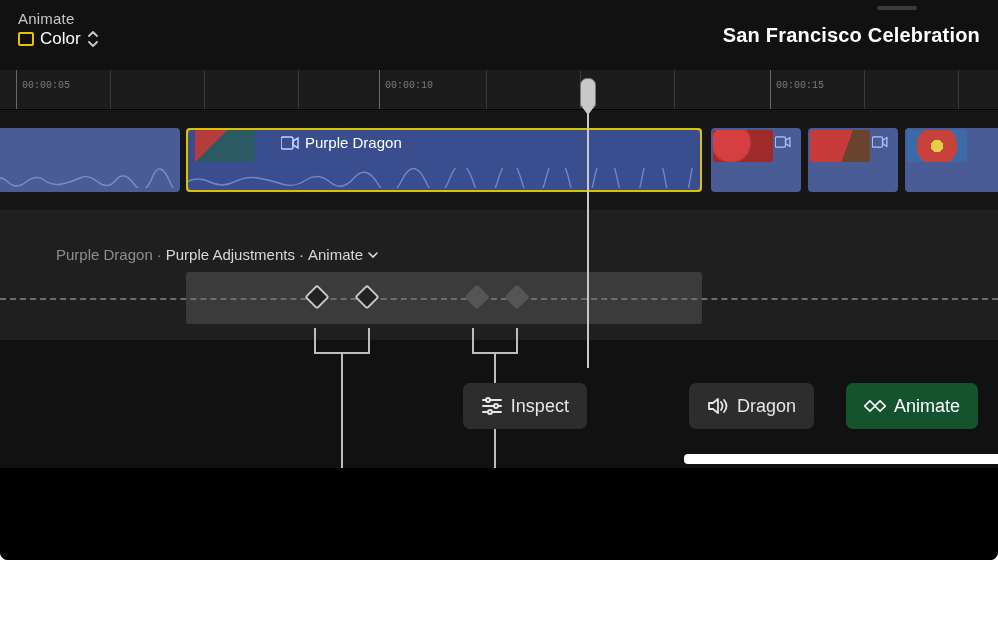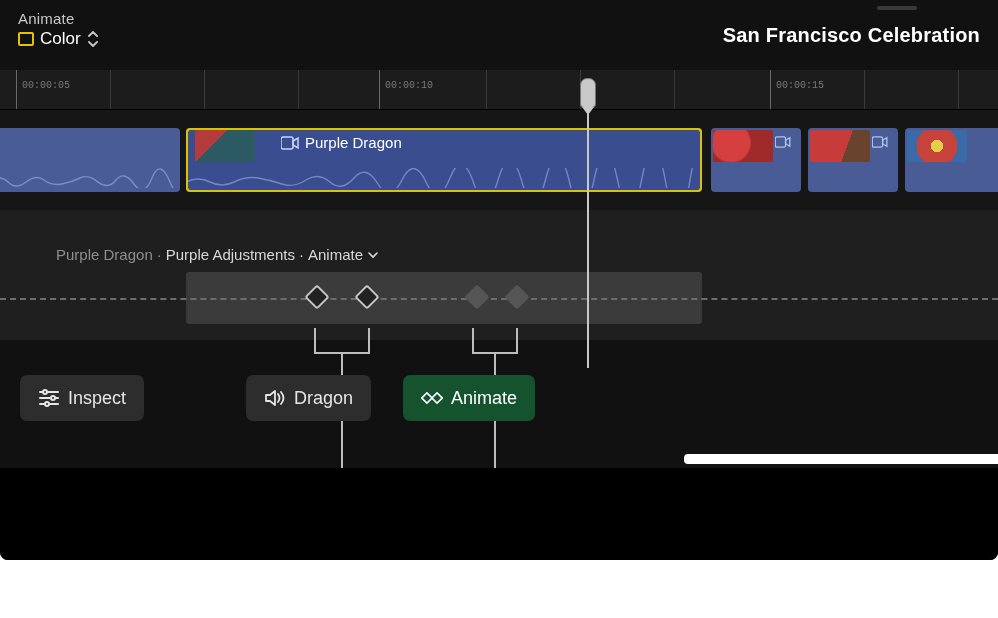--- a/index.html
+++ b/index.html
@@ -58,21 +58,21 @@
 
     
     .bracket { position: absolute; border: 2px solid #bdbdbd; border-top: none; }
     .bracket.b1 { left: 314px; width: 56px; top: 328px; height: 26px; }
     .bracket.b2 { left: 472px; width: 46px; top: 328px; height: 26px; }
     .callout-line { position: absolute; width: 2px; background: #bdbdbd; }
     .callout-line.l1 { left: 341px; top: 354px; height: 165px; }
     .callout-line.l2 { left: 494px; top: 354px; height: 165px; }
 
     
-    .button-row { position: absolute; top: 368px; left: 20px; right: 20px; height: 60px; display: flex; gap: 32px; align-items: center; }
+    .button-row { position: absolute; top: 376px; left: 20px; right: 20px; height: 60px; display: flex; gap: 32px; align-items: center; justify-content: flex-end; }
     .btn { display: flex; align-items: center; gap: 8px; background: #2d2d2d; color: #e6e6e6; font-size: 18px; padding: 12px 18px; border-radius: 7px; cursor: pointer; }
     .btn.active { background: #14532d; color: #fff; }
     .btn .ic { width: 22px; height: 22px; display: inline-flex; align-items: center; justify-content: center; }
     .btn-spacer { width: 38px; }
 
     
     .zoom { position: absolute; right: -6px; top: 454px; width: 320px; height: 10px; background: #fff; border-radius: 4px; }
 
     
     .bottom-void { position: absolute; left: 0; right: 0; top: 468px; bottom: 0; background: #000; border-radius: 0 0 8px 8px; }

